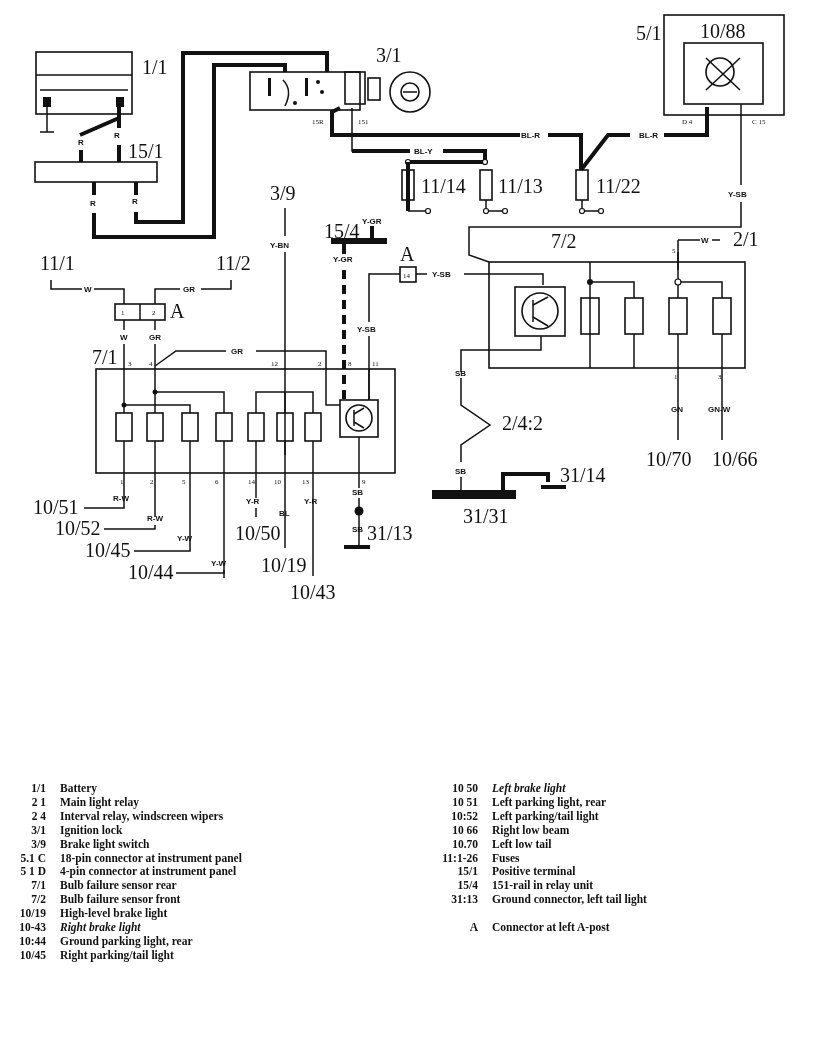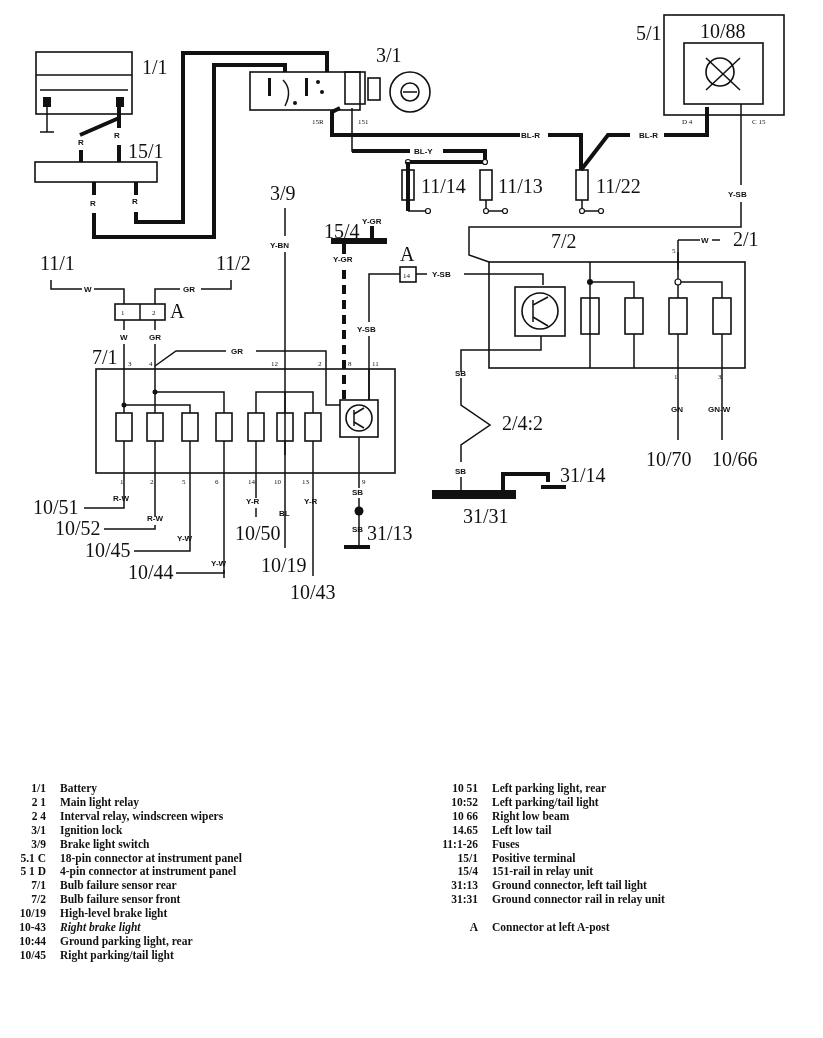--- a/index.html
+++ b/index.html
@@ -345,54 +345,54 @@
       <span class="code">10:44</span>
       <span class="desc">Ground parking light, rear</span>
     </div>
     <div class="row">
       <span class="code">10/45</span>
       <span class="desc">Right parking/tail light</span>
     </div>
   </div>
 <div class="legend right" style="left:404px;top:782px;" id="legend-right">
     <div class="row">
+      <span class="code">10 50</span>
+      <span class="desc it">Left brake light</span>
+    </div>
+    <div class="row">
       <span class="code">10 51</span>
       <span class="desc">Left parking light, rear</span>
     </div>
     <div class="row">
       <span class="code">10:52</span>
       <span class="desc">Left parking/tail light</span>
     </div>
     <div class="row">
       <span class="code">10 66</span>
       <span class="desc">Right low beam</span>
     </div>
     <div class="row">
-      <span class="code">14.65</span>
+      <span class="code">10.70</span>
       <span class="desc">Left low tail</span>
     </div>
     <div class="row">
       <span class="code">11:1-26</span>
       <span class="desc">Fuses</span>
     </div>
     <div class="row">
       <span class="code">15/1</span>
       <span class="desc">Positive terminal</span>
     </div>
     <div class="row">
       <span class="code">15/4</span>
       <span class="desc">151-rail in relay unit</span>
     </div>
     <div class="row">
       <span class="code">31:13</span>
       <span class="desc">Ground connector, left tail light</span>
-    </div>
-    <div class="row">
-      <span class="code">31:31</span>
-      <span class="desc">Ground connector rail in relay unit</span>
     </div>
     <div class="row" style="height: 14px;">
       <span class="code"></span>
       <span class="desc"></span>
     </div>
     <div class="row">
       <span class="code">A</span>
       <span class="desc">Connector at left A-post</span>
     </div>
   </div>

